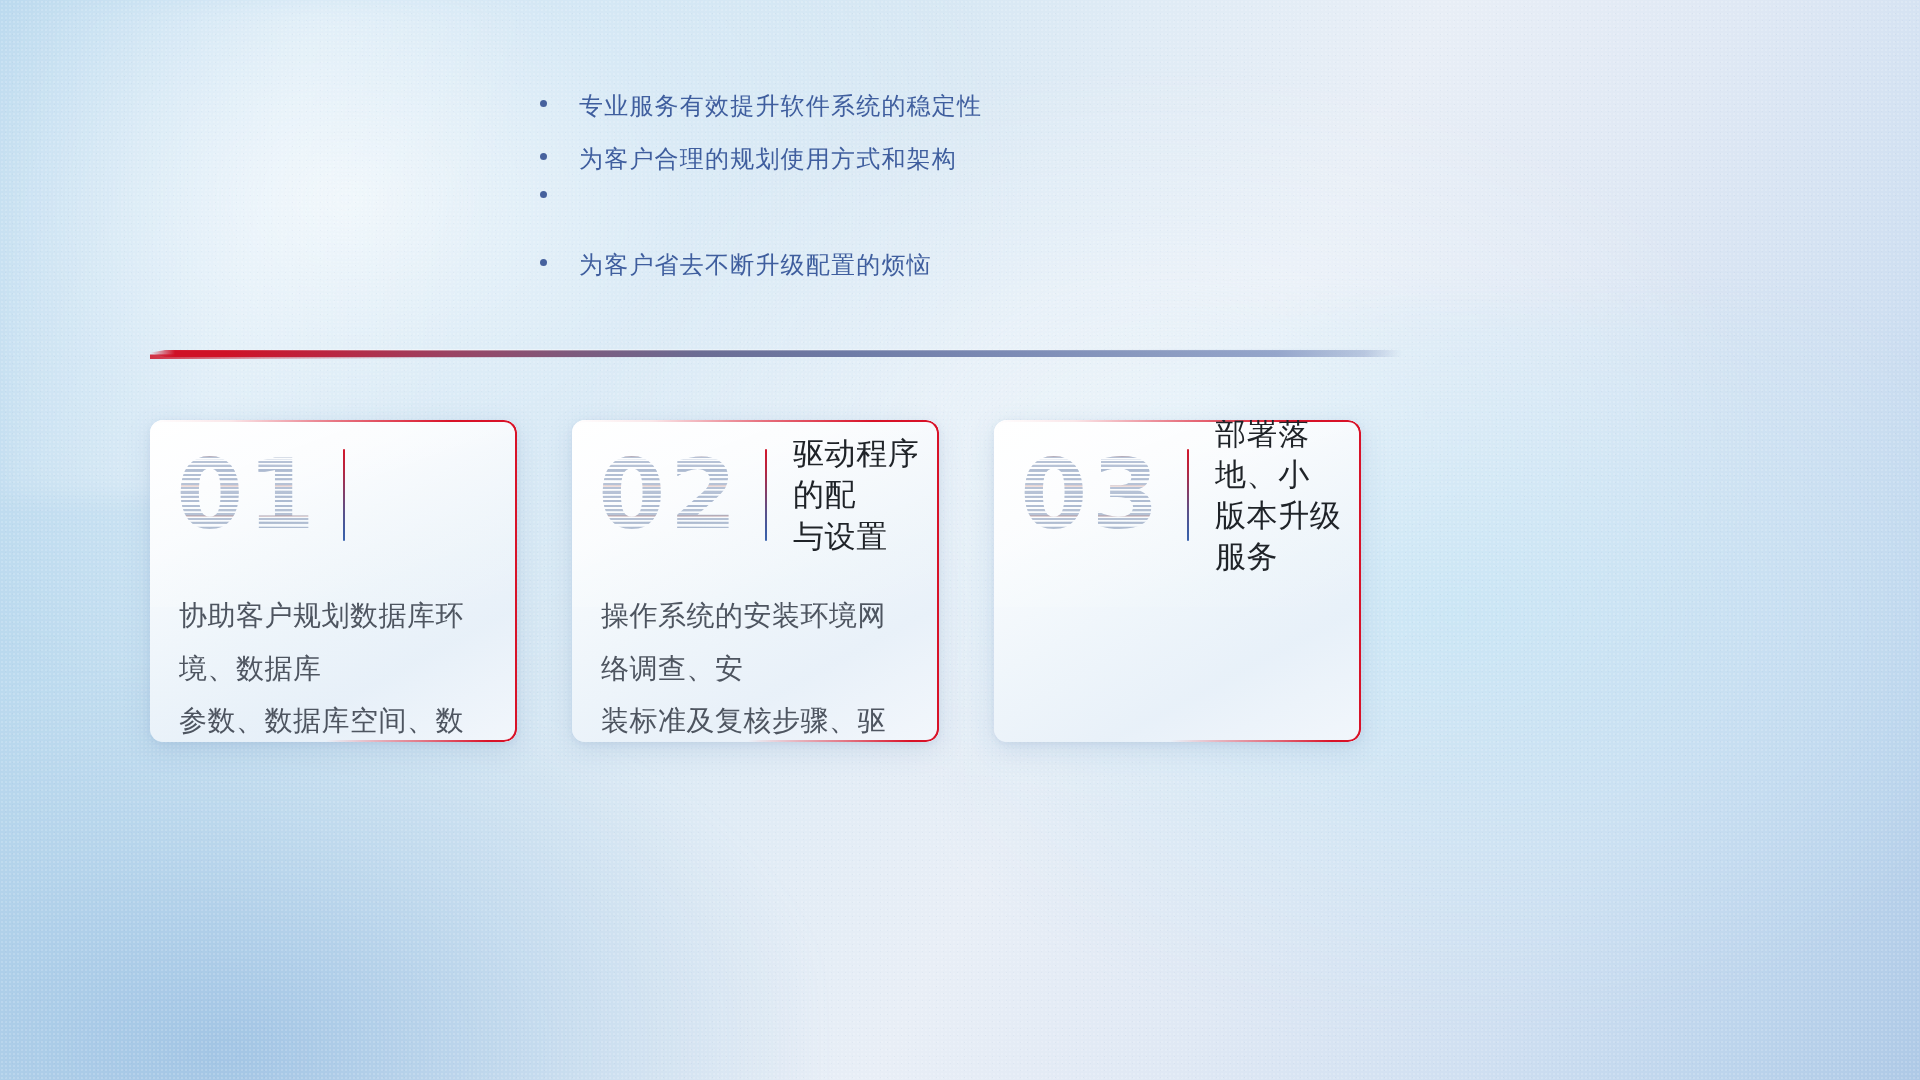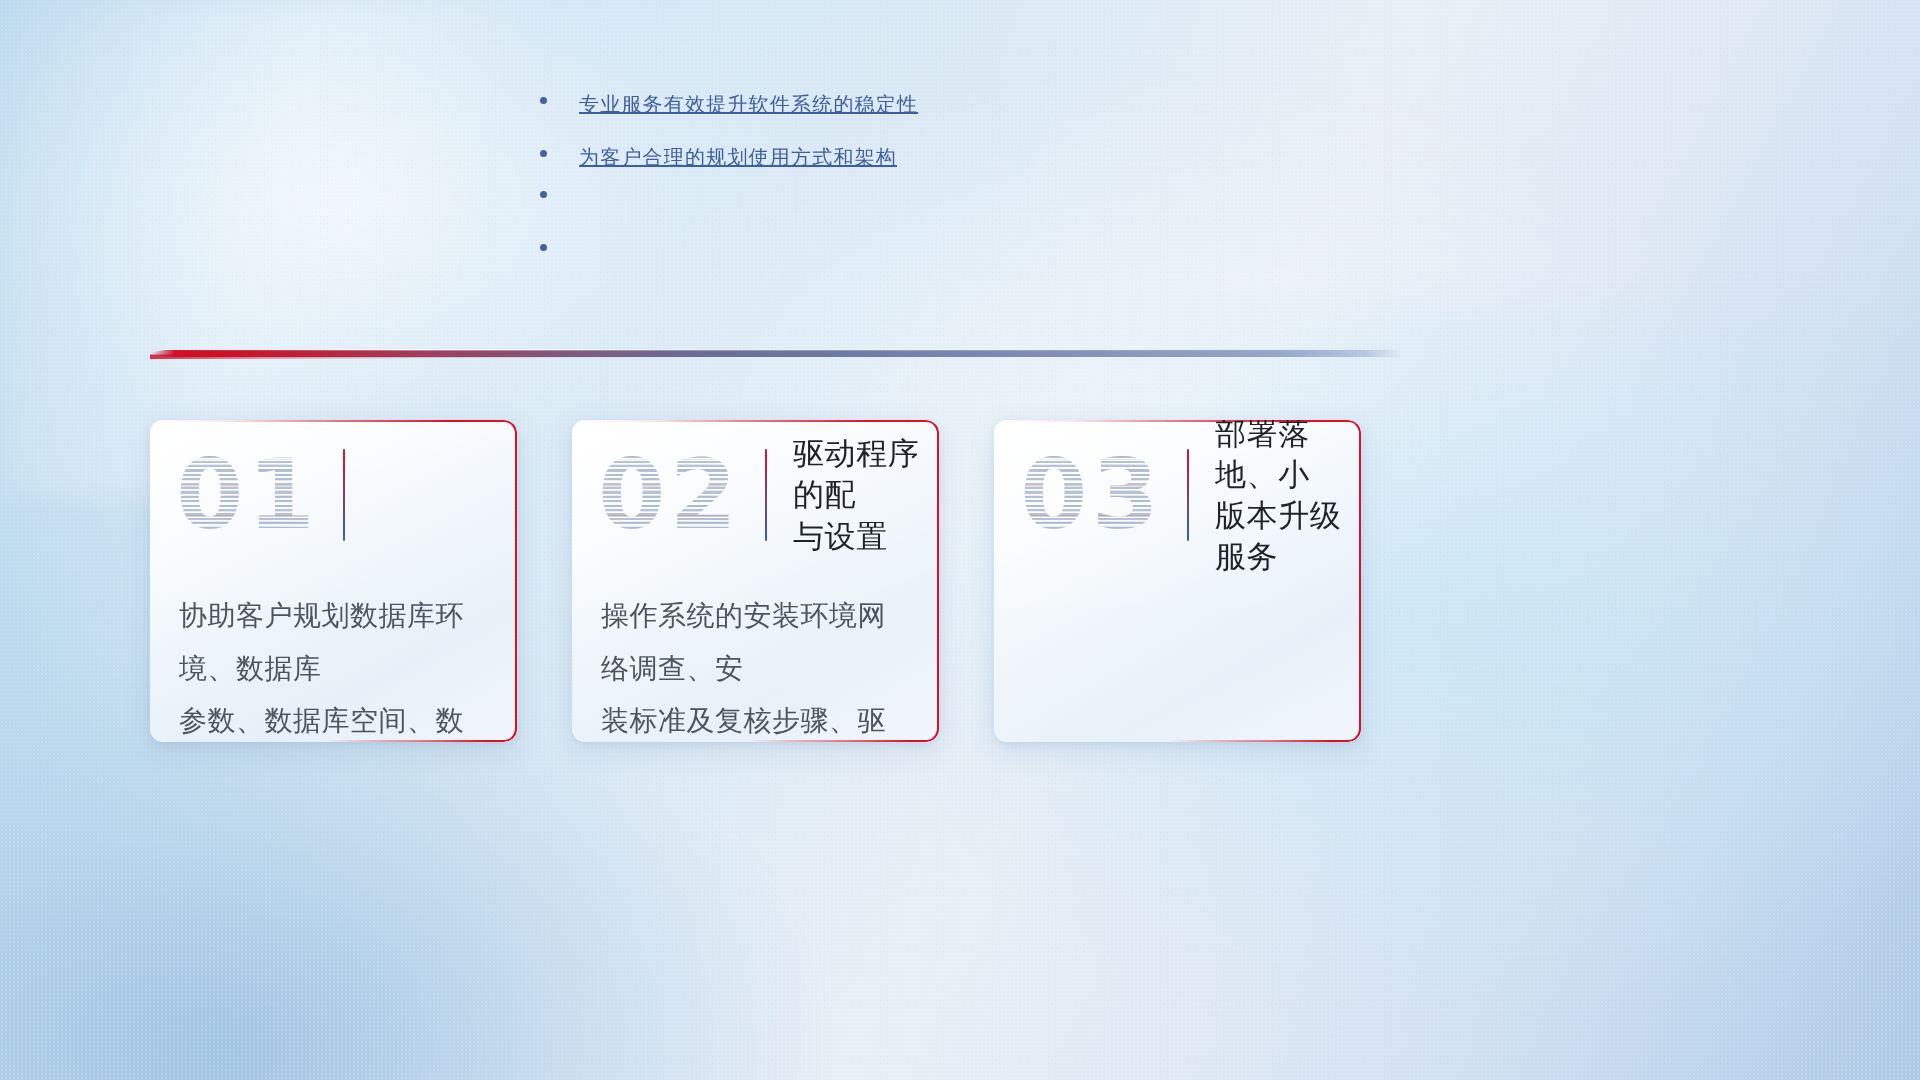--- a/index.html
+++ b/index.html
@@ -127,27 +127,26 @@
     width: 7px;
     height: 7px;
     border-radius: 50%;
     background: #46619d;
     flex: 0 0 auto;
     margin-right: 32px;
     position: relative;
     top: -7px;
   }
   .bullet-text {
-    font-size: 20px;
+    font-size: 24px;
     letter-spacing: 1.2px;
     color: #3f5e9e;
     font-weight: 500;
     line-height: 1.2;
     white-space: nowrap;
-    text-decoration: underline;
   }
 
   
   #divider {
     position: absolute;
     left: 150px;
     top: 348px;
     width: 1252px;
     height: 12px;
   }
@@ -414,20 +413,21 @@
       <span class="bullet-dot"></span>
       <span class="bullet-text">为客户合理的规划使用方式和架构</span>
     </div>
 
     <div class="bullet-row">
       <span class="bullet-dot"></span>
     </div>
 
     <div class="bullet-row">
       <span class="bullet-dot"></span>
+      <span class="bullet-text">为客户省去不断升级配置的烦恼</span>
     </div>
 
   </div>
 
   <div id="divider">
     <div class="div-taper"></div>
     <div class="div-thick"></div>
     <div class="div-hi"></div>
   </div>
 

